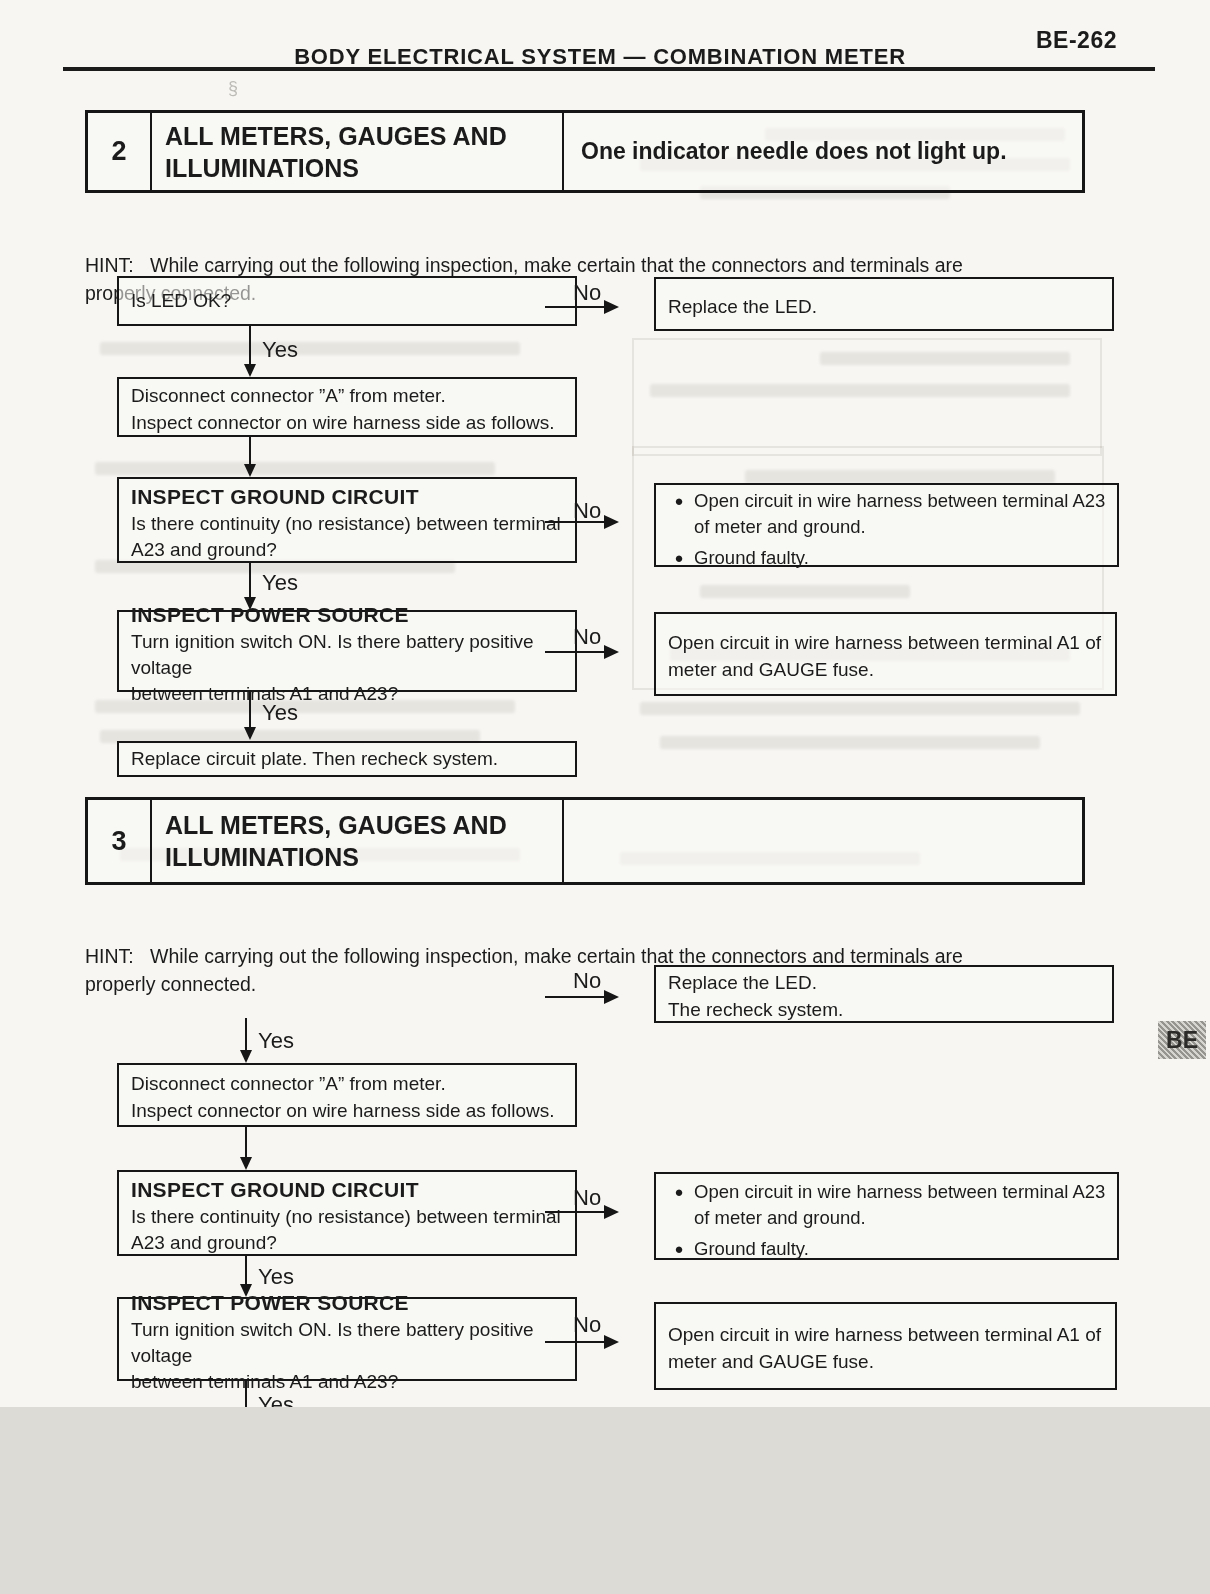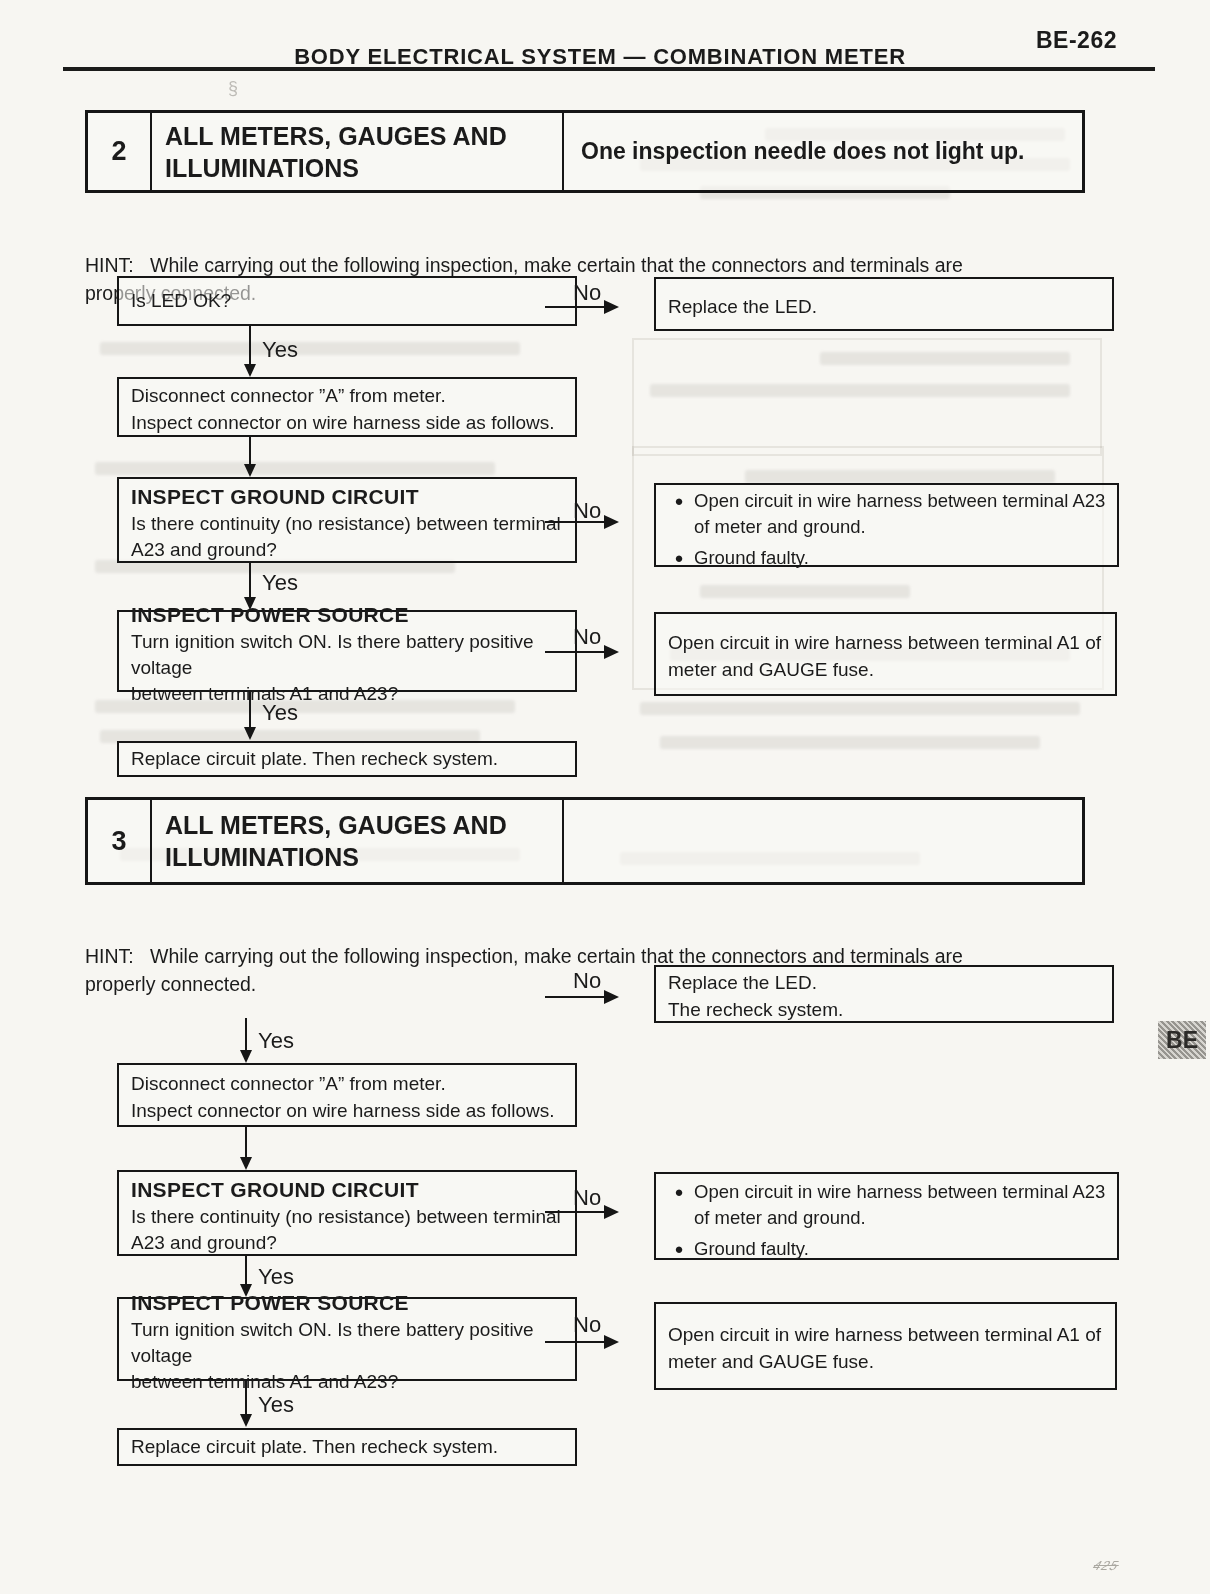--- a/index.html
+++ b/index.html
@@ -1,17 +1,17 @@
 <!DOCTYPE html>
 <html><head>
 <meta charset="utf-8">
 <style>
   html,body{margin:0;padding:0;background:#dddbd6;}
   .page{
-    position:relative;width:1210px;height:1594px;margin:0 auto;
+    position:relative;width:1210px;height:1407px;margin:0 auto;
     background:#f7f6f2;color:#1b1b1b;
     font-family:"Liberation Sans", sans-serif;overflow:hidden;
   }
   
   .rh-title{position:absolute;top:44px;left:70px;width:1060px;text-align:center;
     font-size:22px;font-weight:bold;letter-spacing:.8px;}
   .rh-page{position:absolute;top:27px;left:1036px;font-size:23px;font-weight:bold;letter-spacing:.5px;}
   .rh-rule{position:absolute;top:67px;left:63px;width:1092px;height:4px;background:#1b1b1b;}
   .stray-mark{position:absolute;left:228px;top:78px;font-size:18px;color:#8f8c86;opacity:.55;}
 
@@ -89,21 +89,21 @@
   <div class="rh-page">BE-262</div>
   <div class="rh-rule"></div>
   <div class="stray-mark">§</div>
 
   <div class="sec-head" style="top:110px;height:83px;">
     <div class="sec-num">2</div>
     <div class="sec-title">
       <span>ALL METERS, GAUGES AND ILLUMINATIONS</span>
     </div>
     <div class="sec-prob">
-      <span>One inspection needle does not light up.</span>
+      <span>One indicator needle does not light up.</span>
     </div>
   </div>
 
   <div class="hint" style="top:212px;">HINT:   While carrying out the following inspection, make certain that the connectors and terminals are
 properly connected.</div>
 
   <div class="fbox" style="left:85px;top:276px;width:460px;height:50px;">
     <div class="q">Is LED OK?</div>
   </div>
   <span class="no-label" style="left:573px;top:280px;">No</span>

